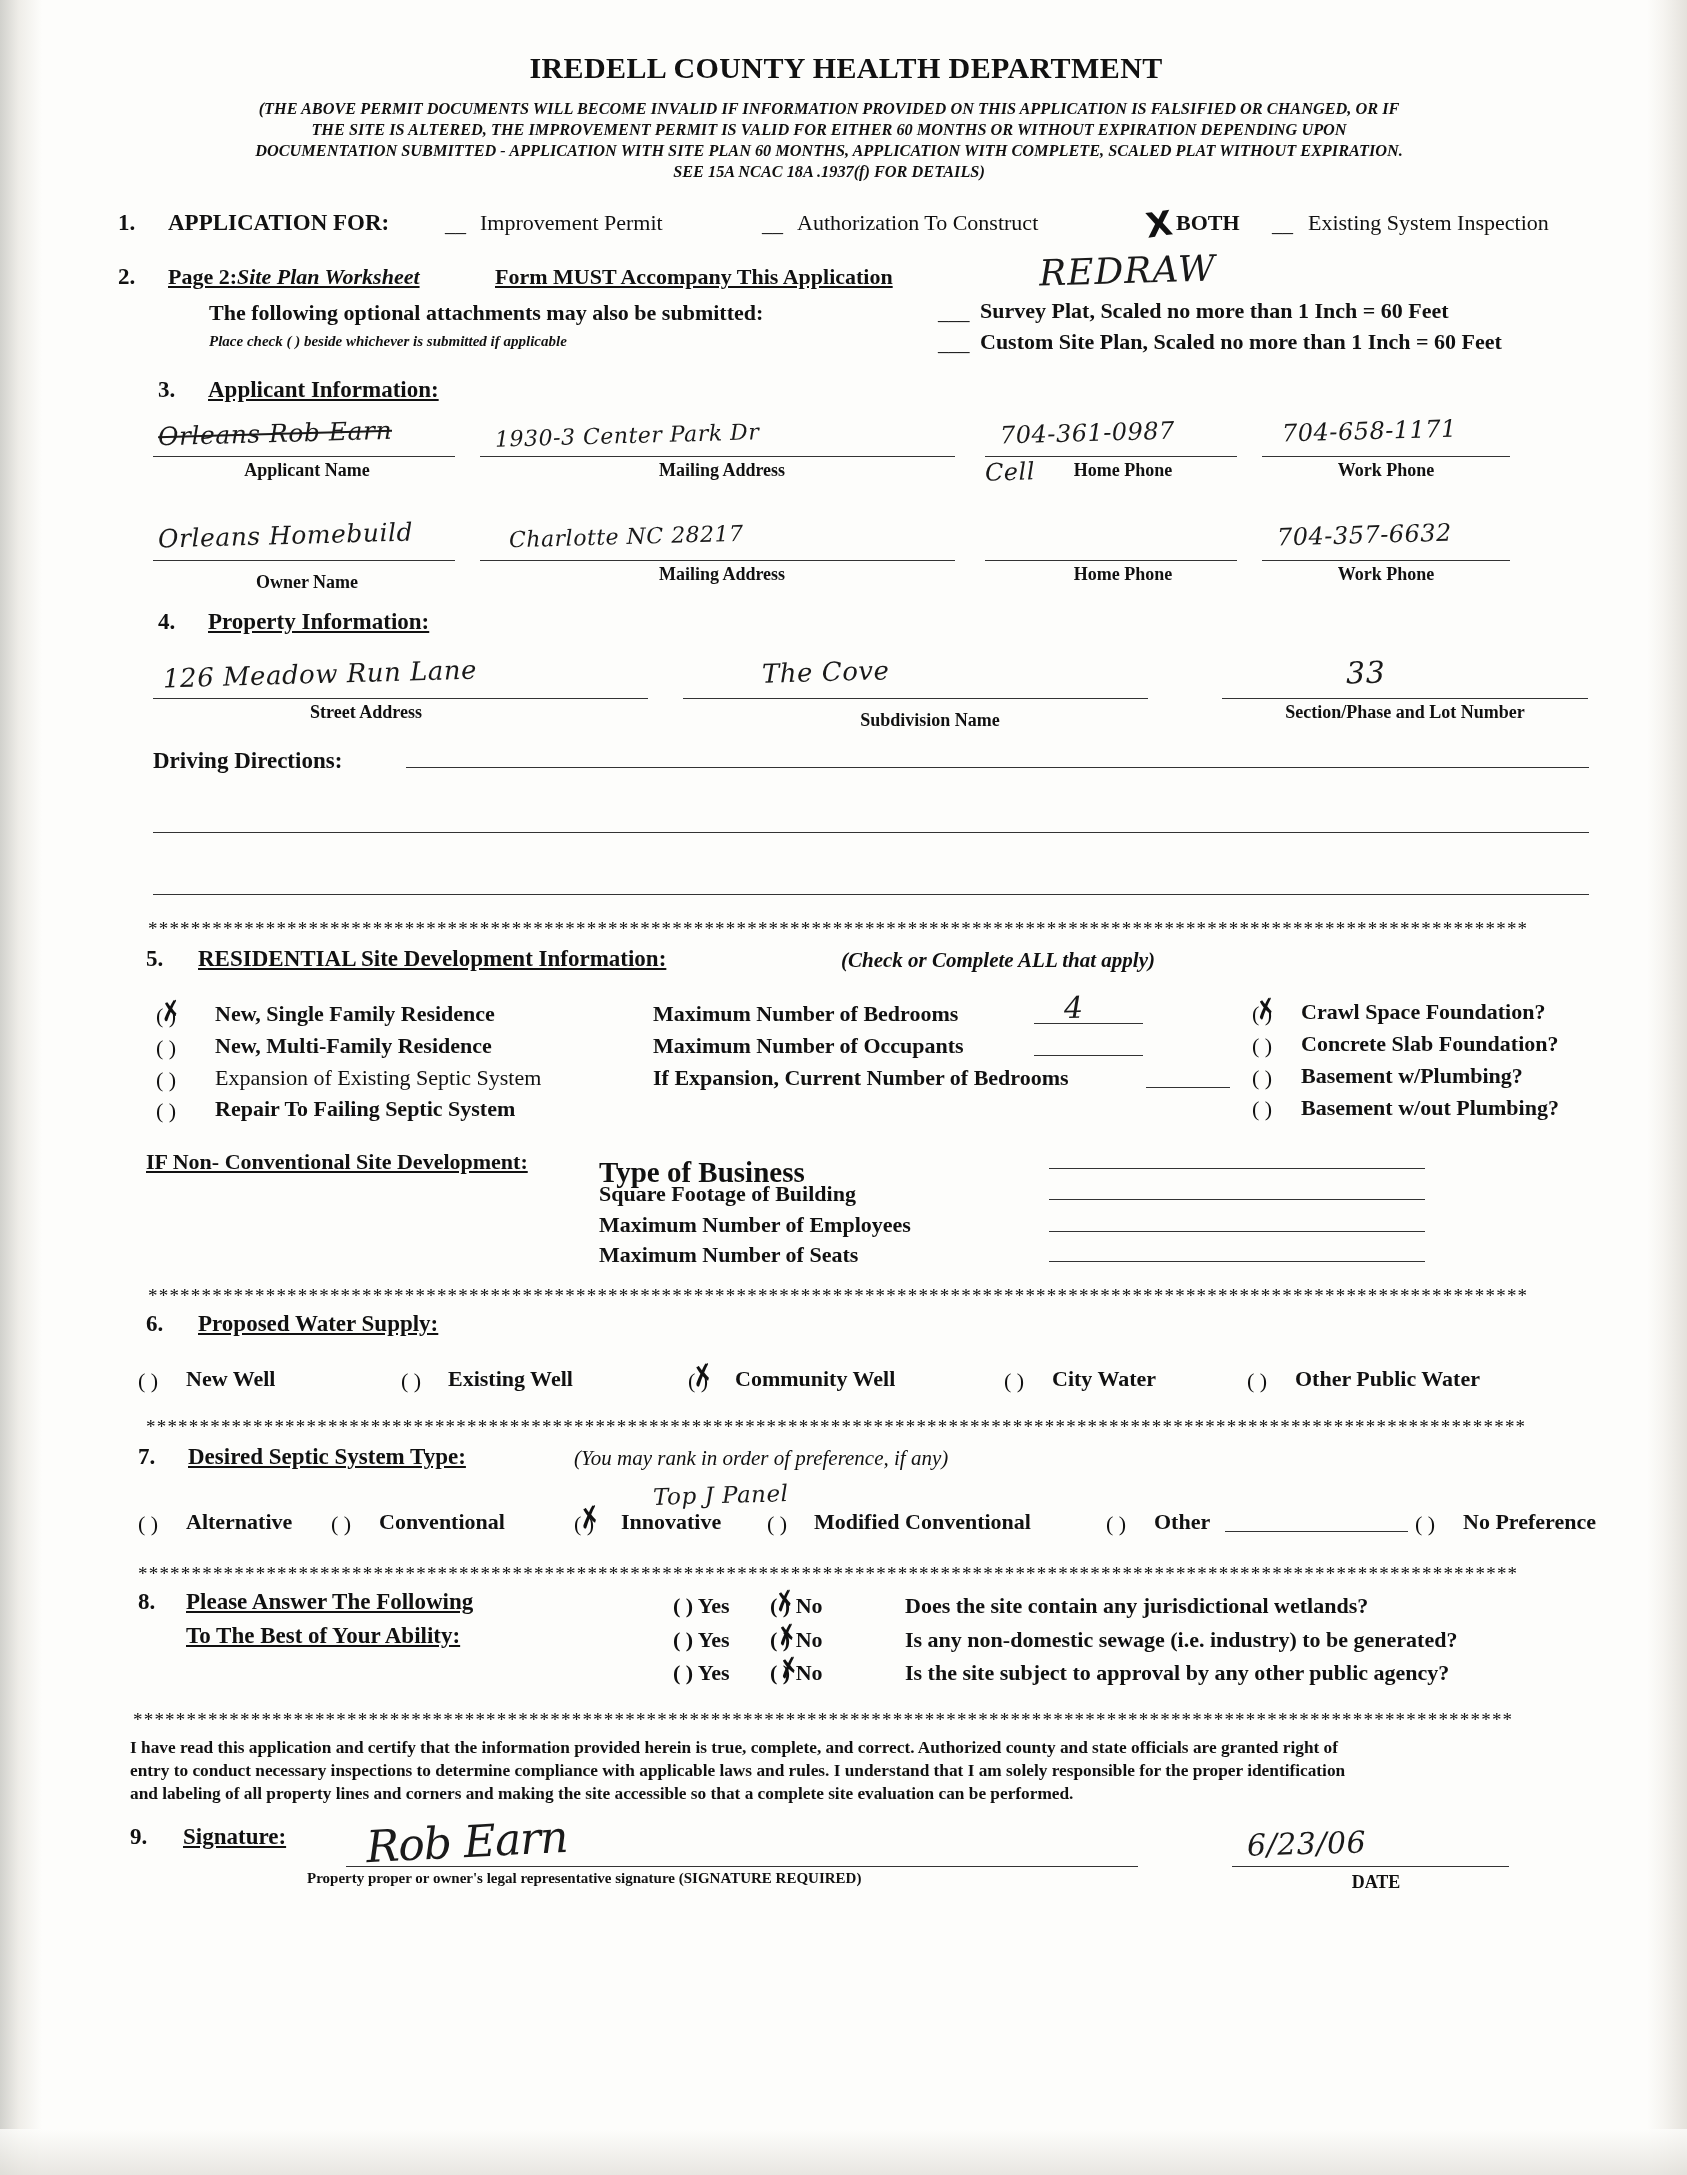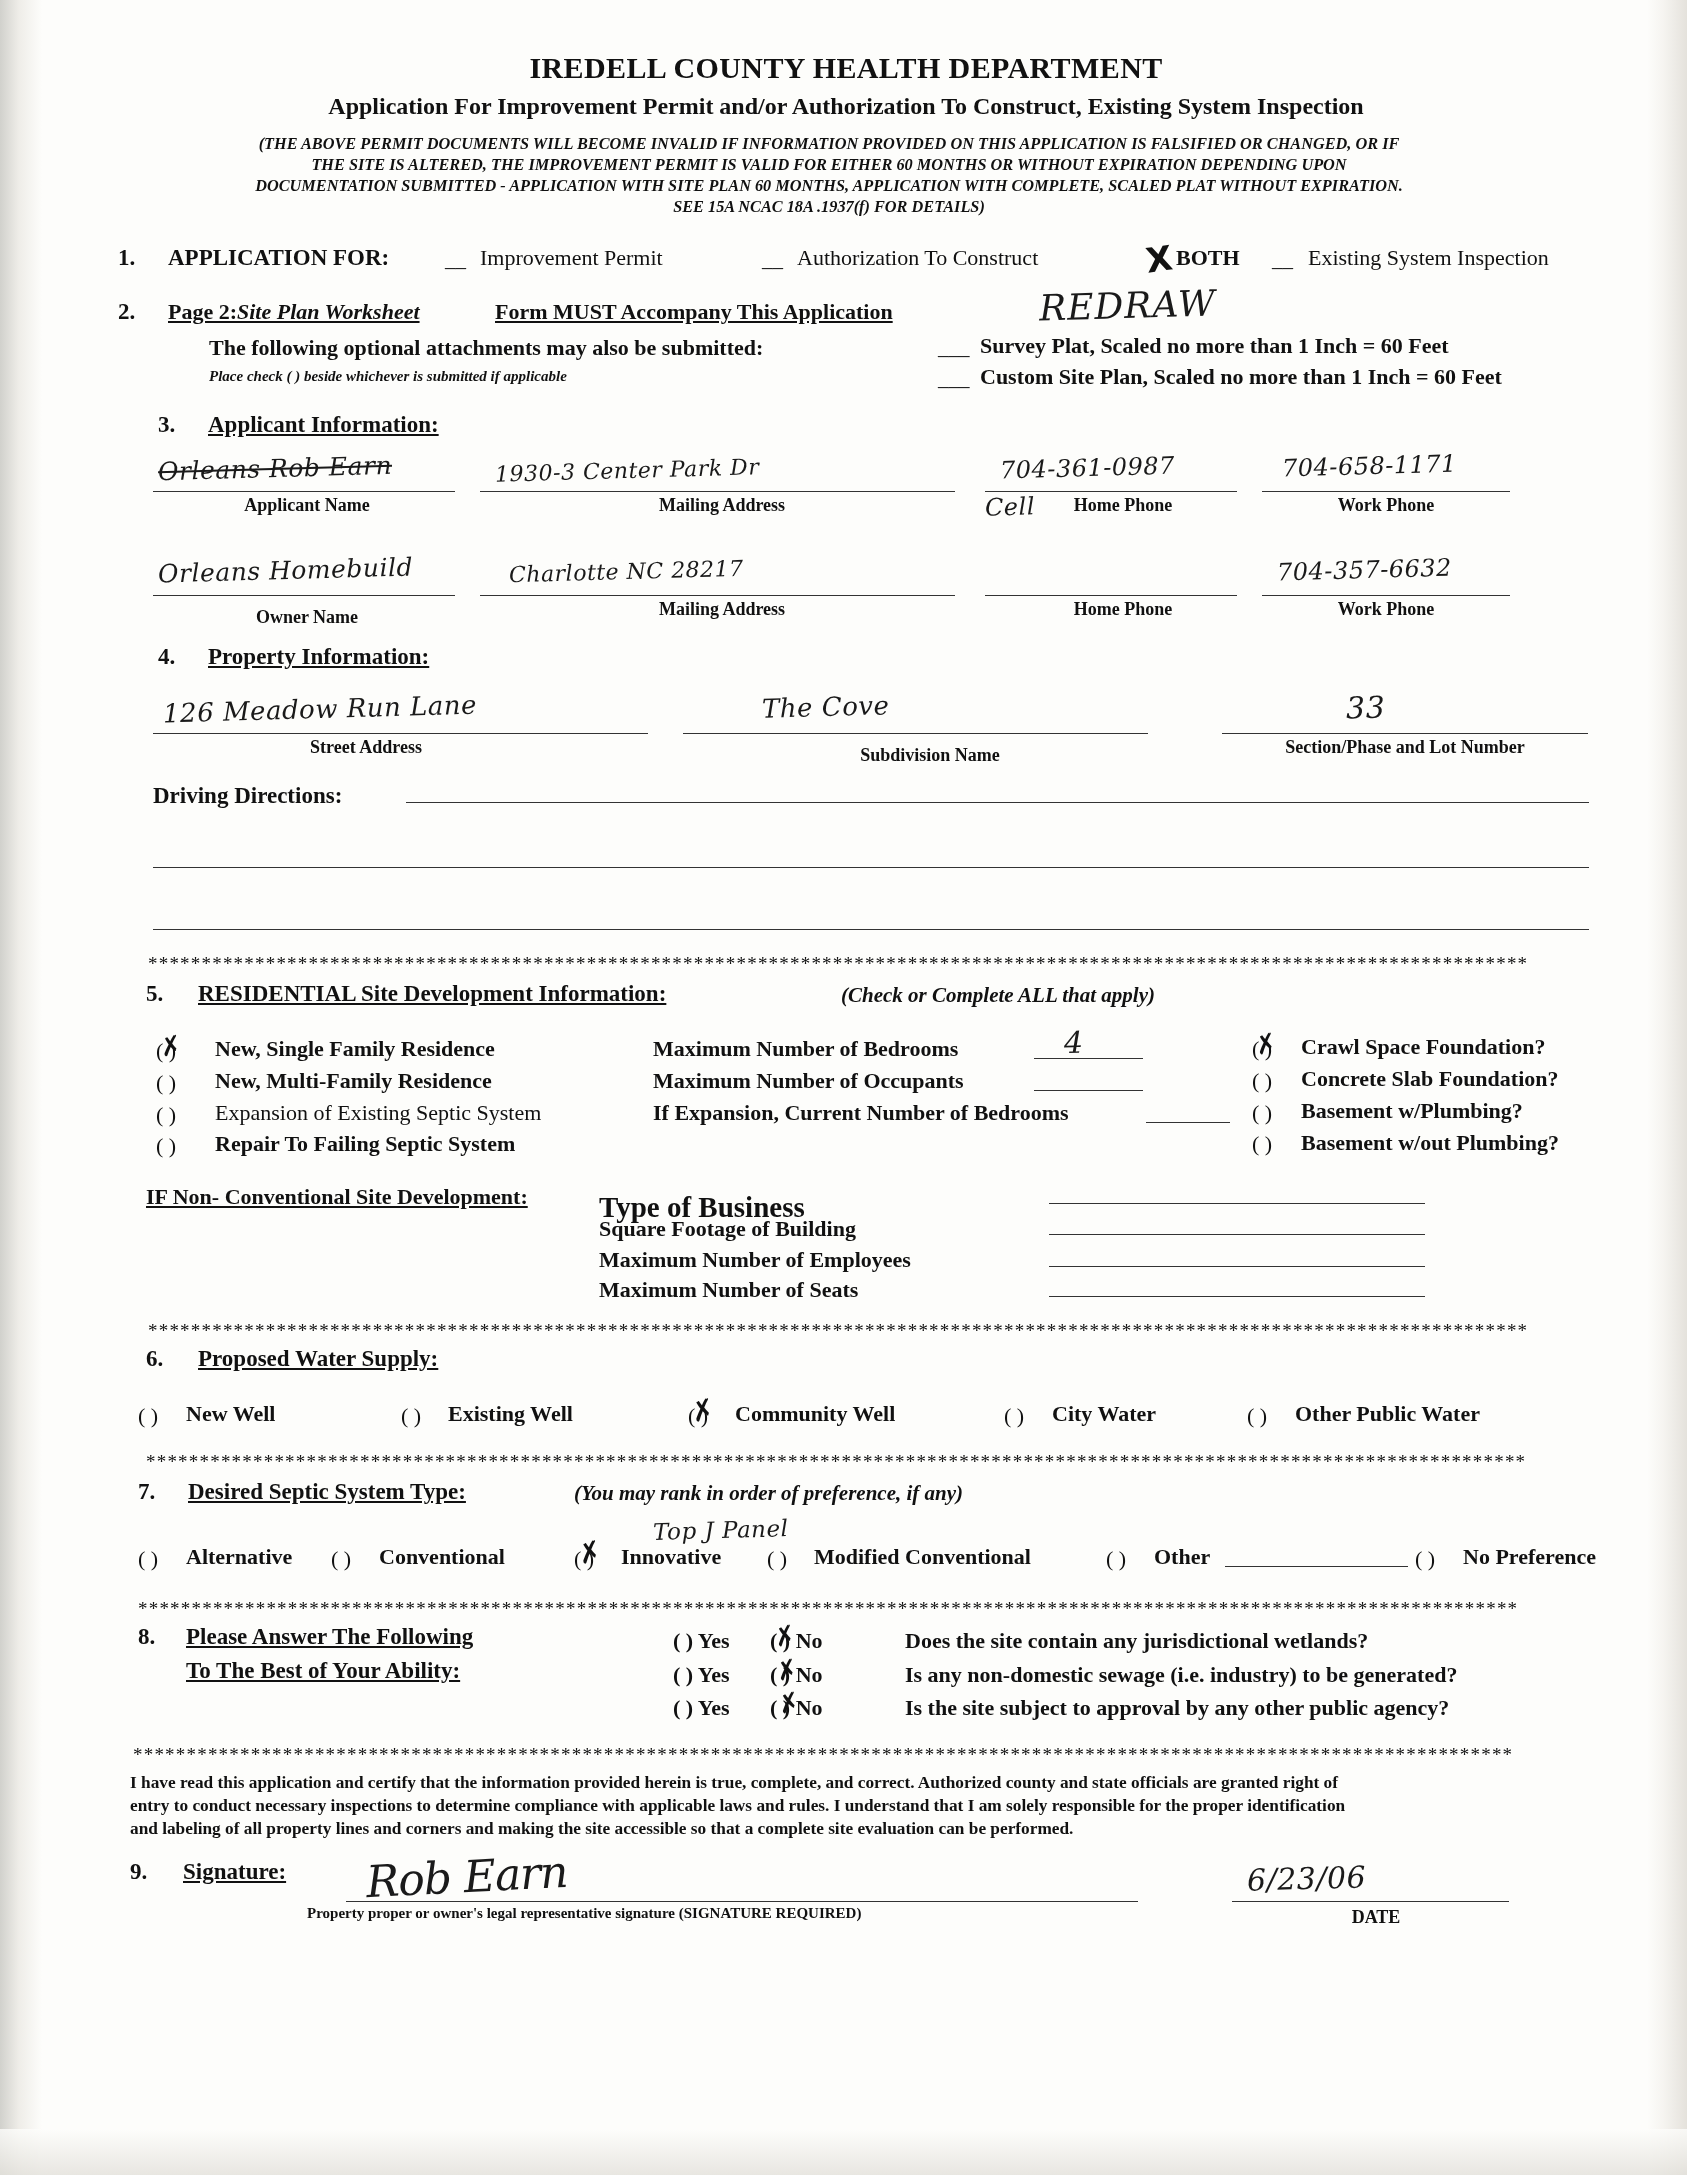--- a/index.html
+++ b/index.html
@@ -103,21 +103,20 @@
 <body>
 
 <div class="page">
   <div class="scan-left-edge"></div>
   <div class="scan-right-edge"></div>
   <div class="scan-bottom-edge"></div>
 
   <div class="content">
 
     <div class="title">IREDELL COUNTY HEALTH DEPARTMENT</div>
-    <div class="subtitle">Application For Improvement Permit and/or Authorization To Construct, Existing System Inspection</div>
     <div class="warn">
       <div>(THE ABOVE PERMIT DOCUMENTS  WILL BECOME INVALID IF INFORMATION PROVIDED ON THIS APPLICATION IS FALSIFIED OR CHANGED, OR IF</div>
       <div>THE SITE IS ALTERED,  THE IMPROVEMENT PERMIT IS VALID FOR EITHER 60 MONTHS OR WITHOUT EXPIRATION DEPENDING UPON</div>
       <div>DOCUMENTATION SUBMITTED - APPLICATION WITH SITE PLAN 60 MONTHS, APPLICATION WITH COMPLETE, SCALED  PLAT WITHOUT EXPIRATION.</div>
       <div>SEE 15A NCAC 18A .1937(f) FOR DETAILS)</div>
     </div>
 
     <div class="sec" style="margin-top:28px; position:relative; height:44px;">
       <span class="num" style="position:absolute; left:59px; top:0;">1.</span>
       <span class="num" style="position:absolute; left:109px; top:0; font-weight:bold;">APPLICATION FOR:</span>
@@ -293,21 +292,21 @@
 
       <span style="position:absolute; left:1188px; top:57px; font-size:22px;">(  )</span>
       <span style="position:absolute; left:1236px; top:55px; font-size:22px; font-weight:bold;">Other Public Water</span>
     </div>
 
     <div class="stars" style="margin-top:6px; padding-left:87px; width:1485px;">*********************************************************************************************************************************</div>
 
     <div class="sec" style="margin-top:6px; position:relative; height:109px;">
       <span class="num" style="position:absolute; left:79px; top:0;">7.</span>
       <span class="hd" style="position:absolute; left:129px; top:0;">Desired Septic System Type:</span>
-      <span style="position:absolute; left:515px; top:2px; font-size:21px; font-weight:bold; font-style:italic;">(You may rank in order of preference, if any)</span>
+      <span style="position:absolute; left:515px; top:2px; font-size:21px; font-weight:normal; font-style:italic;">(You may rank in order of preference, if any)</span>
 
       <span class="hw" style="position:absolute; left:594px; top:38px; font-size:23px;">Top J Panel</span>
 
       <span style="position:absolute; left:79px; top:67px; font-size:22px;">(  )</span>
       <span style="position:absolute; left:127px; top:65px; font-size:22px; font-weight:bold;">Alternative</span>
 
       <span style="position:absolute; left:272px; top:67px; font-size:22px;">(  )</span>
       <span style="position:absolute; left:320px; top:65px; font-size:22px; font-weight:bold;">Conventional</span>
 
       <span style="position:absolute; left:515px; top:67px; font-size:22px;">(  )</span>

